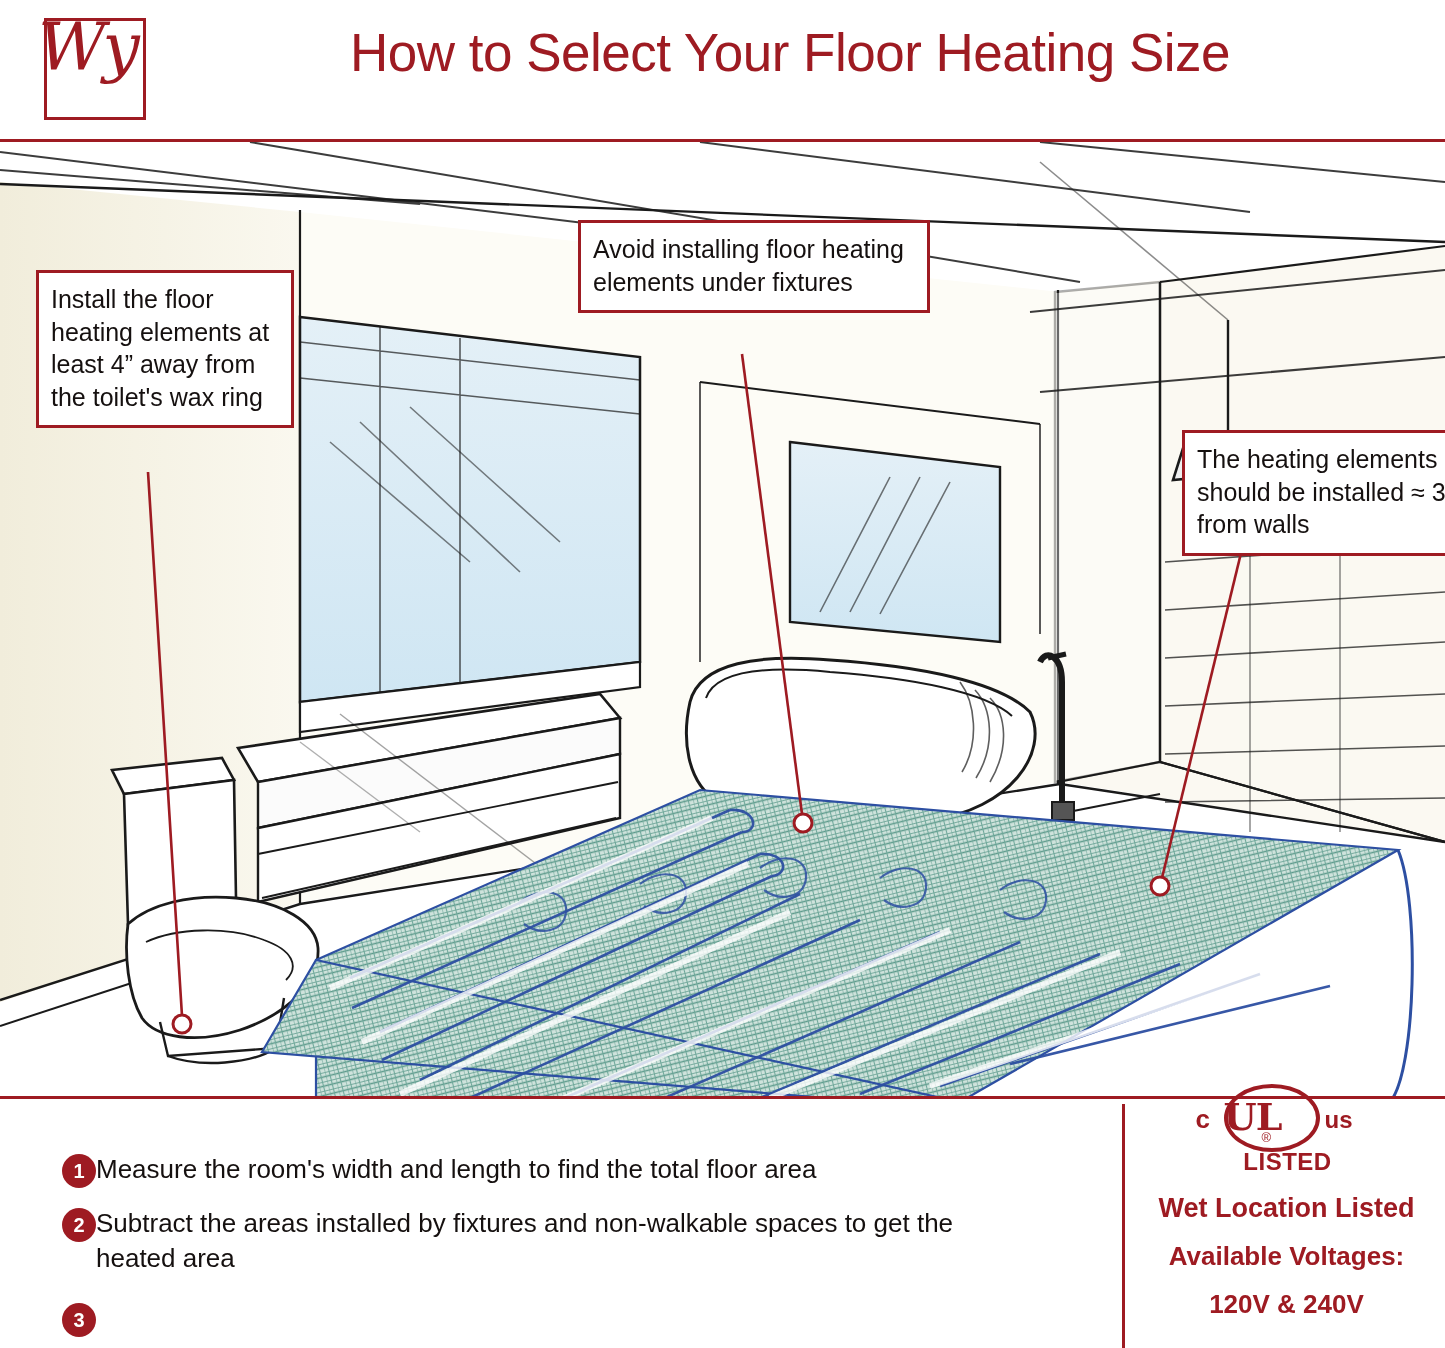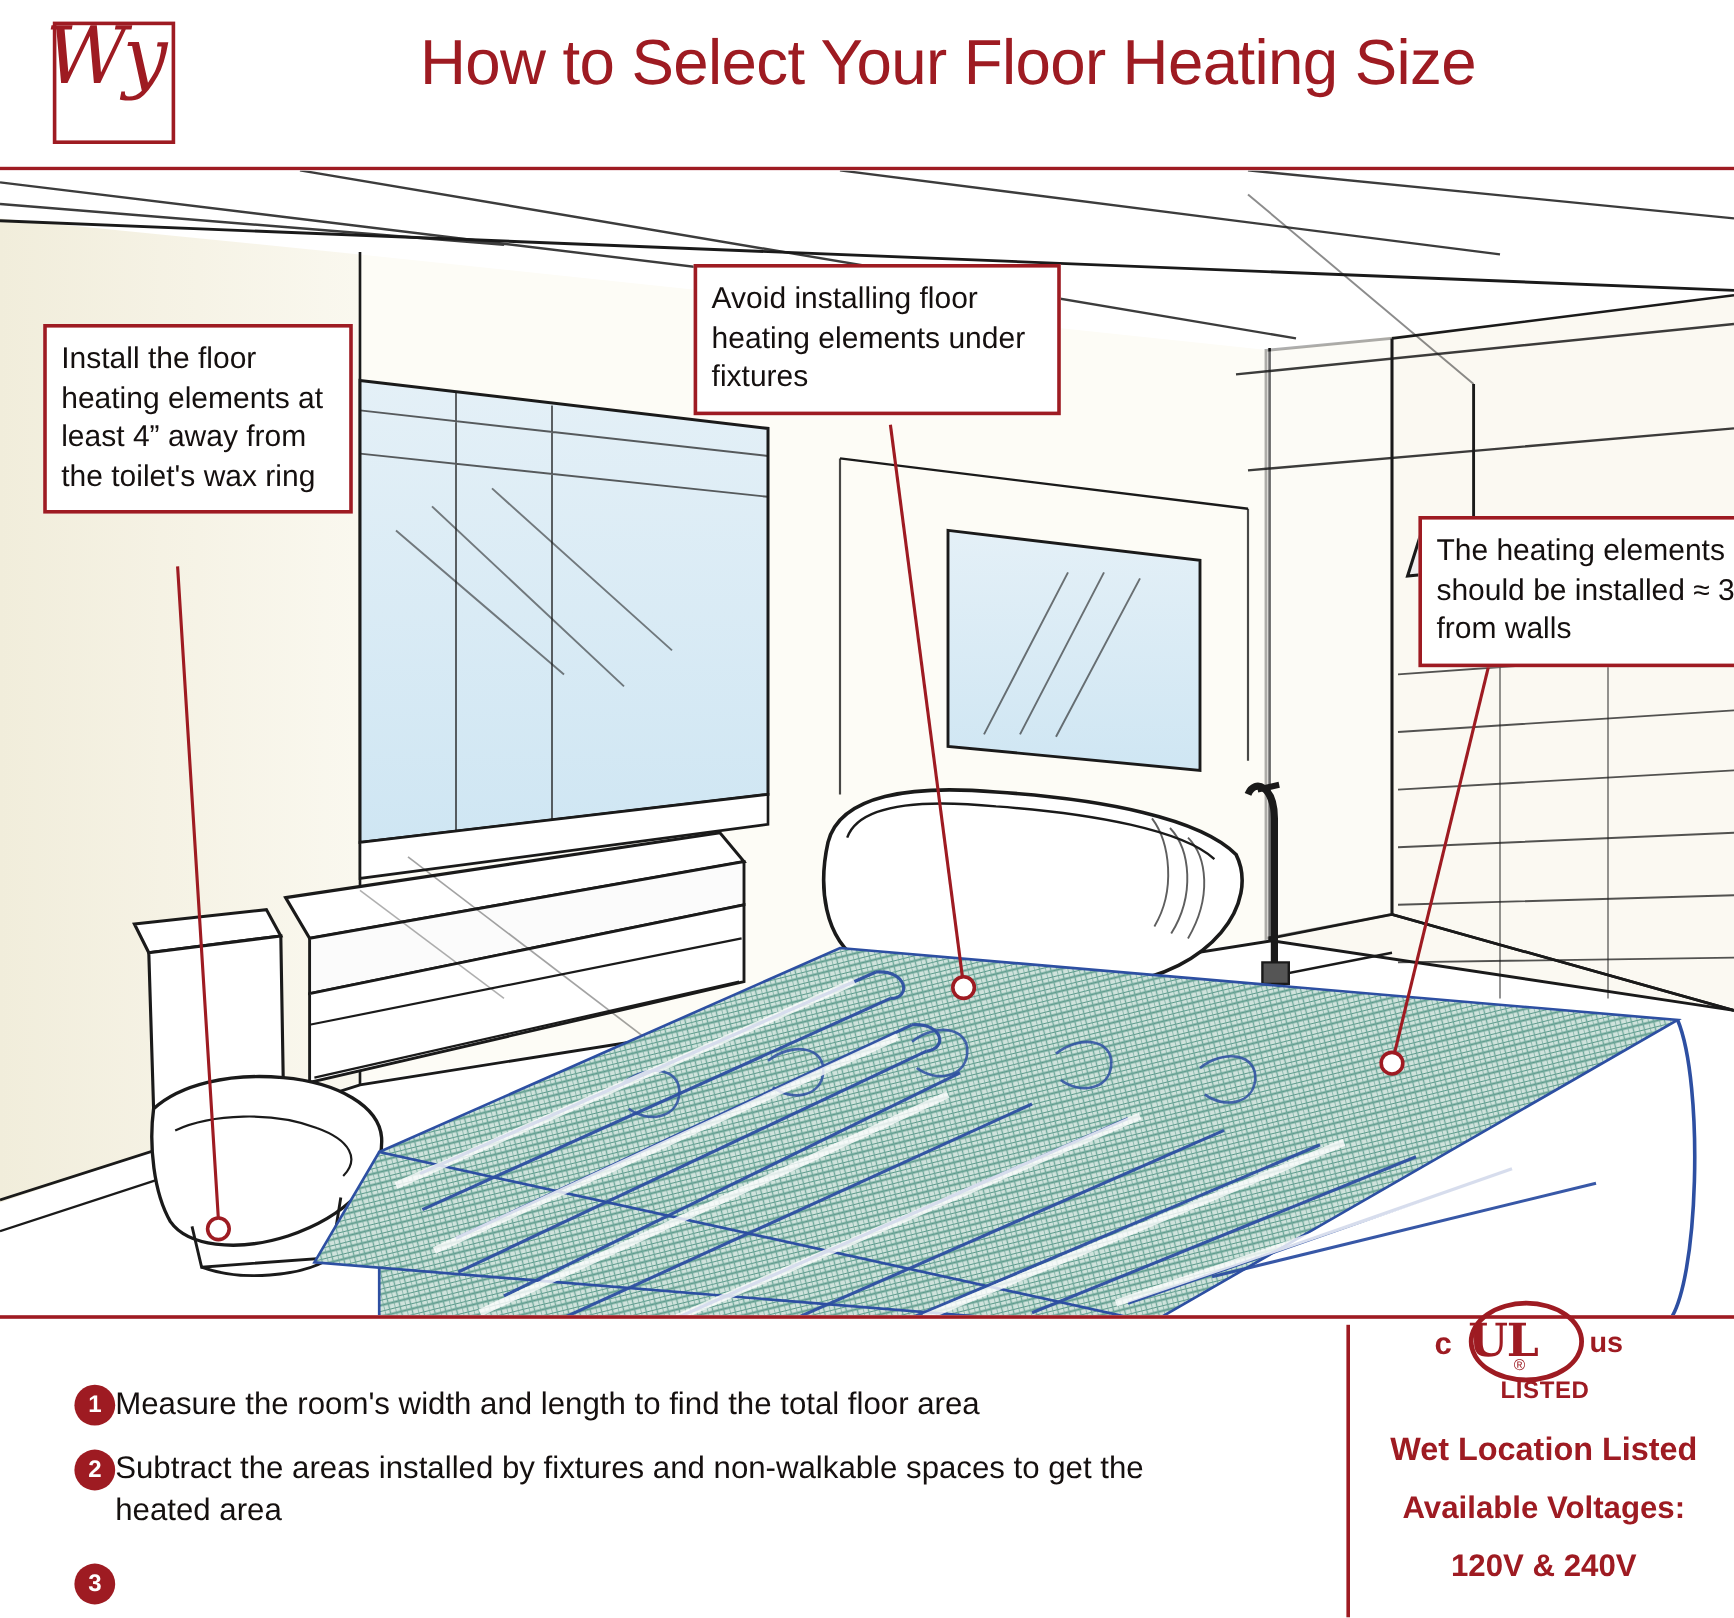--- a/index.html
+++ b/index.html
@@ -85,21 +85,21 @@
     background: #ffffff;
     border: 3px solid #9e1b22;
     color: #15100f;
     font-size: 25px;
     line-height: 1.30;
     padding: 10px 14px 12px 12px;
     box-sizing: border-box;
     z-index: 5;
   }
   #callout-toilet { left: 36px;  top: 128px; width: 258px; }
-  #callout-fixtures { left: 578px; top: 78px;  width: 306px; }
+  #callout-fixtures { left: 578px; top: 78px;  width: 352px; }
   #callout-walls { left: 1182px; top: 288px; width: 292px; }
 
   
   .steps {
     position: absolute;
     left: 0; top: 1104px;
     width: 1100px;
     height: 244px;
   }
   .step {
@@ -192,21 +192,21 @@
     left: 163px; top: 24px;
     font-size: 24px;
     font-weight: bold;
     color: #9e1b22;
   }
   .ul-mark .listed {
     position: absolute;
     left: 36px; top: 66px;
     width: 180px;
     text-align: center;
-    font-size: 20px;
+    font-size: 24px;
     font-weight: bold;
     color: #9e1b22;
     letter-spacing: 0.5px;
   }
   .cert-line {
     color: #9e1b22;
     font-weight: bold;
     font-size: 27px;
     line-height: 1.38;
     margin-top: 12px;

